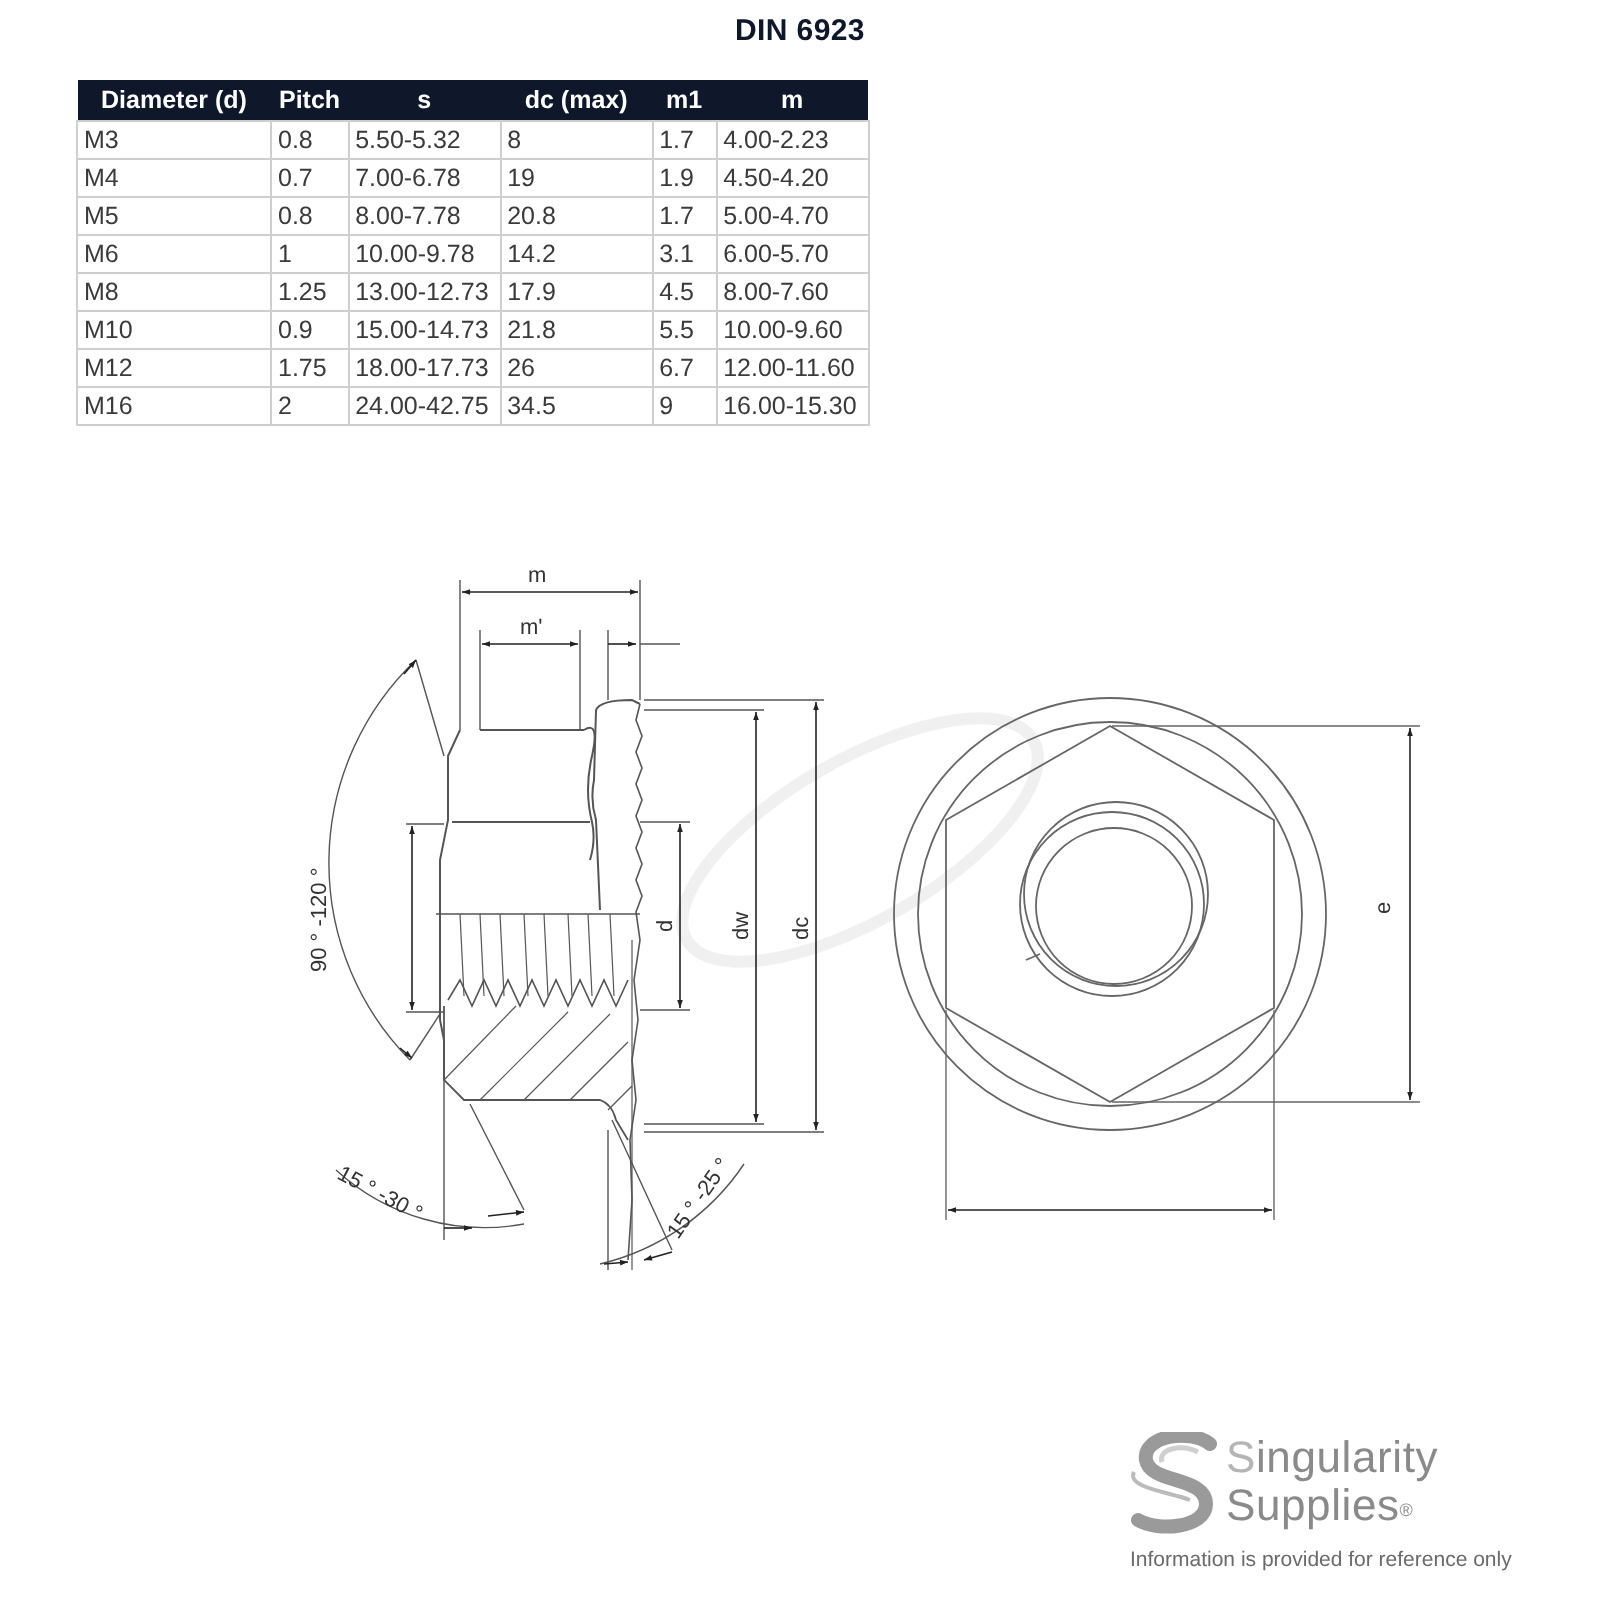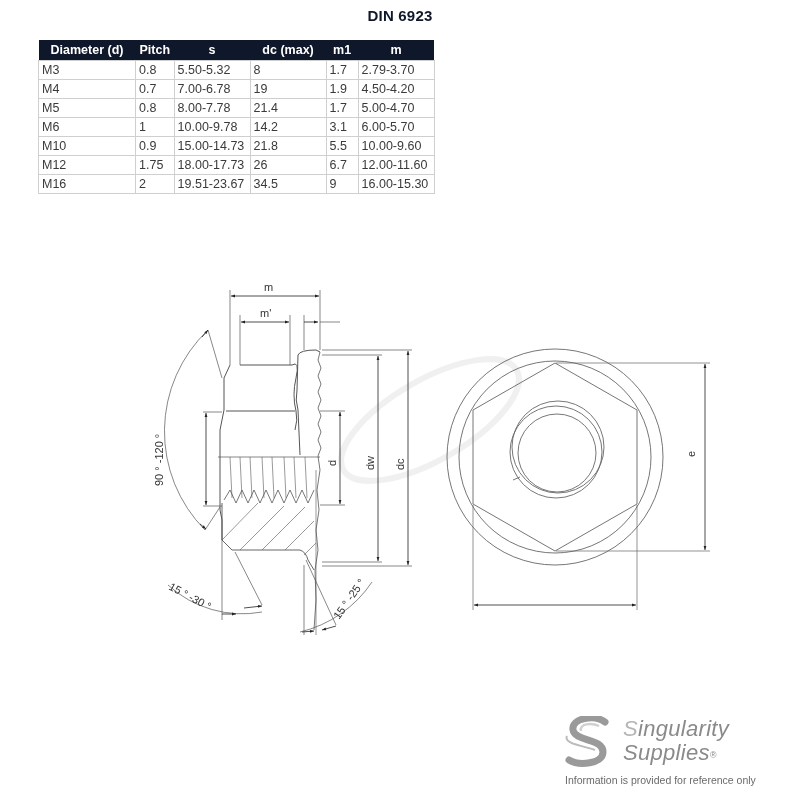--- a/index.html
+++ b/index.html
@@ -4,21 +4,21 @@
   <style>
     html, body { margin: 0; padding: 0; background: #ffffff; }
     body { width: 800px; height: 800px; position: relative; overflow: hidden; font-family: "Liberation Sans", sans-serif; }
     .title { position: absolute; top: 7px; left: 0; width: 800px; text-align: center; font-size: 15px; font-weight: bold; color: #0f172a; letter-spacing: 0.2px; }
     table.spec { position: absolute; top: 40px; left: 38px; border-collapse: collapse; font-size: 12.5px; color: #3a3a3a; }
     table.spec th { background: #0f172a; color: #ffffff; font-weight: bold; height: 20px; padding: 0 4px; text-align: center; white-space: nowrap; }
     table.spec td { border: 1px solid #cfcfcf; height: 18px; padding: 0 3px; text-align: left; white-space: nowrap; }
     .col0 { width: 89px; } .col1 { width: 30px; } .col2 { width: 68px; } .col3 { width: 68px; } .col4 { width: 24px; margin-left: 20px; } .col5 { width: 68px; }
     svg.drawing { position: absolute; left: 0; top: 0; }
     .logo { position: absolute; left: 565px; top: 712px; width: 230px; height: 80px; }
-    .logo-word { position: absolute; left: 58px; font-size: 22px; color: #8a8a8a; letter-spacing: 0.3px; line-height: 22px; font-style: italic; }
+    .logo-word { position: absolute; left: 48px; font-size: 22px; color: #8a8a8a; letter-spacing: 0.3px; line-height: 22px; }
     .logo-word .first { color: #b5b5b5; }
     .logo-word1 { top: 6px; }
     .logo-word2 { top: 30px; }
     .reg { font-size: 9px; vertical-align: top; position: relative; top: 2px; color: #8a8a8a; }
     .disclaimer { position: absolute; left: 0; top: 62px; font-size: 10.5px; color: #6a6a6a; white-space: nowrap; }
     .dim-label { font-family: "Liberation Sans", sans-serif; font-size: 11px; fill: #333; }
   </style>
 </head>
 <body>
 
@@ -35,66 +35,74 @@
       <th class="col5">m</th>
     </tr>
   </thead>
   <tbody>
     <tr>
       <td>M3</td>
       <td>0.8</td>
       <td>5.50-5.32</td>
       <td>8</td>
       <td>1.7</td>
-      <td>2.79-3.70</td>
+      <td>4.00-2.23</td>
     </tr>
     <tr>
       <td>M4</td>
       <td>0.7</td>
       <td>7.00-6.78</td>
       <td>19</td>
       <td>1.9</td>
       <td>4.50-4.20</td>
     </tr>
     <tr>
       <td>M5</td>
       <td>0.8</td>
       <td>8.00-7.78</td>
-      <td>21.4</td>
+      <td>20.8</td>
       <td>1.7</td>
       <td>5.00-4.70</td>
     </tr>
     <tr>
       <td>M6</td>
       <td>1</td>
       <td>10.00-9.78</td>
       <td>14.2</td>
       <td>3.1</td>
       <td>6.00-5.70</td>
     </tr>
     <tr>
+      <td>M8</td>
+      <td>1.25</td>
+      <td>13.00-12.73</td>
+      <td>17.9</td>
+      <td>4.5</td>
+      <td>8.00-7.60</td>
+    </tr>
+    <tr>
       <td>M10</td>
       <td>0.9</td>
       <td>15.00-14.73</td>
       <td>21.8</td>
       <td>5.5</td>
       <td>10.00-9.60</td>
     </tr>
     <tr>
       <td>M12</td>
       <td>1.75</td>
       <td>18.00-17.73</td>
       <td>26</td>
       <td>6.7</td>
       <td>12.00-11.60</td>
     </tr>
     <tr>
       <td>M16</td>
       <td>2</td>
-      <td>19.51-23.67</td>
+      <td>24.00-42.75</td>
       <td>34.5</td>
       <td>9</td>
       <td>16.00-15.30</td>
     </tr>
   </tbody>
 </table>
 
 <svg class="drawing" width="800" height="800" viewBox="0 0 800 800">
   <defs>
     <marker id="arr" viewBox="0 0 10 10" refX="10" refY="5" markerWidth="9" markerHeight="5" orient="auto-start-reverse">

